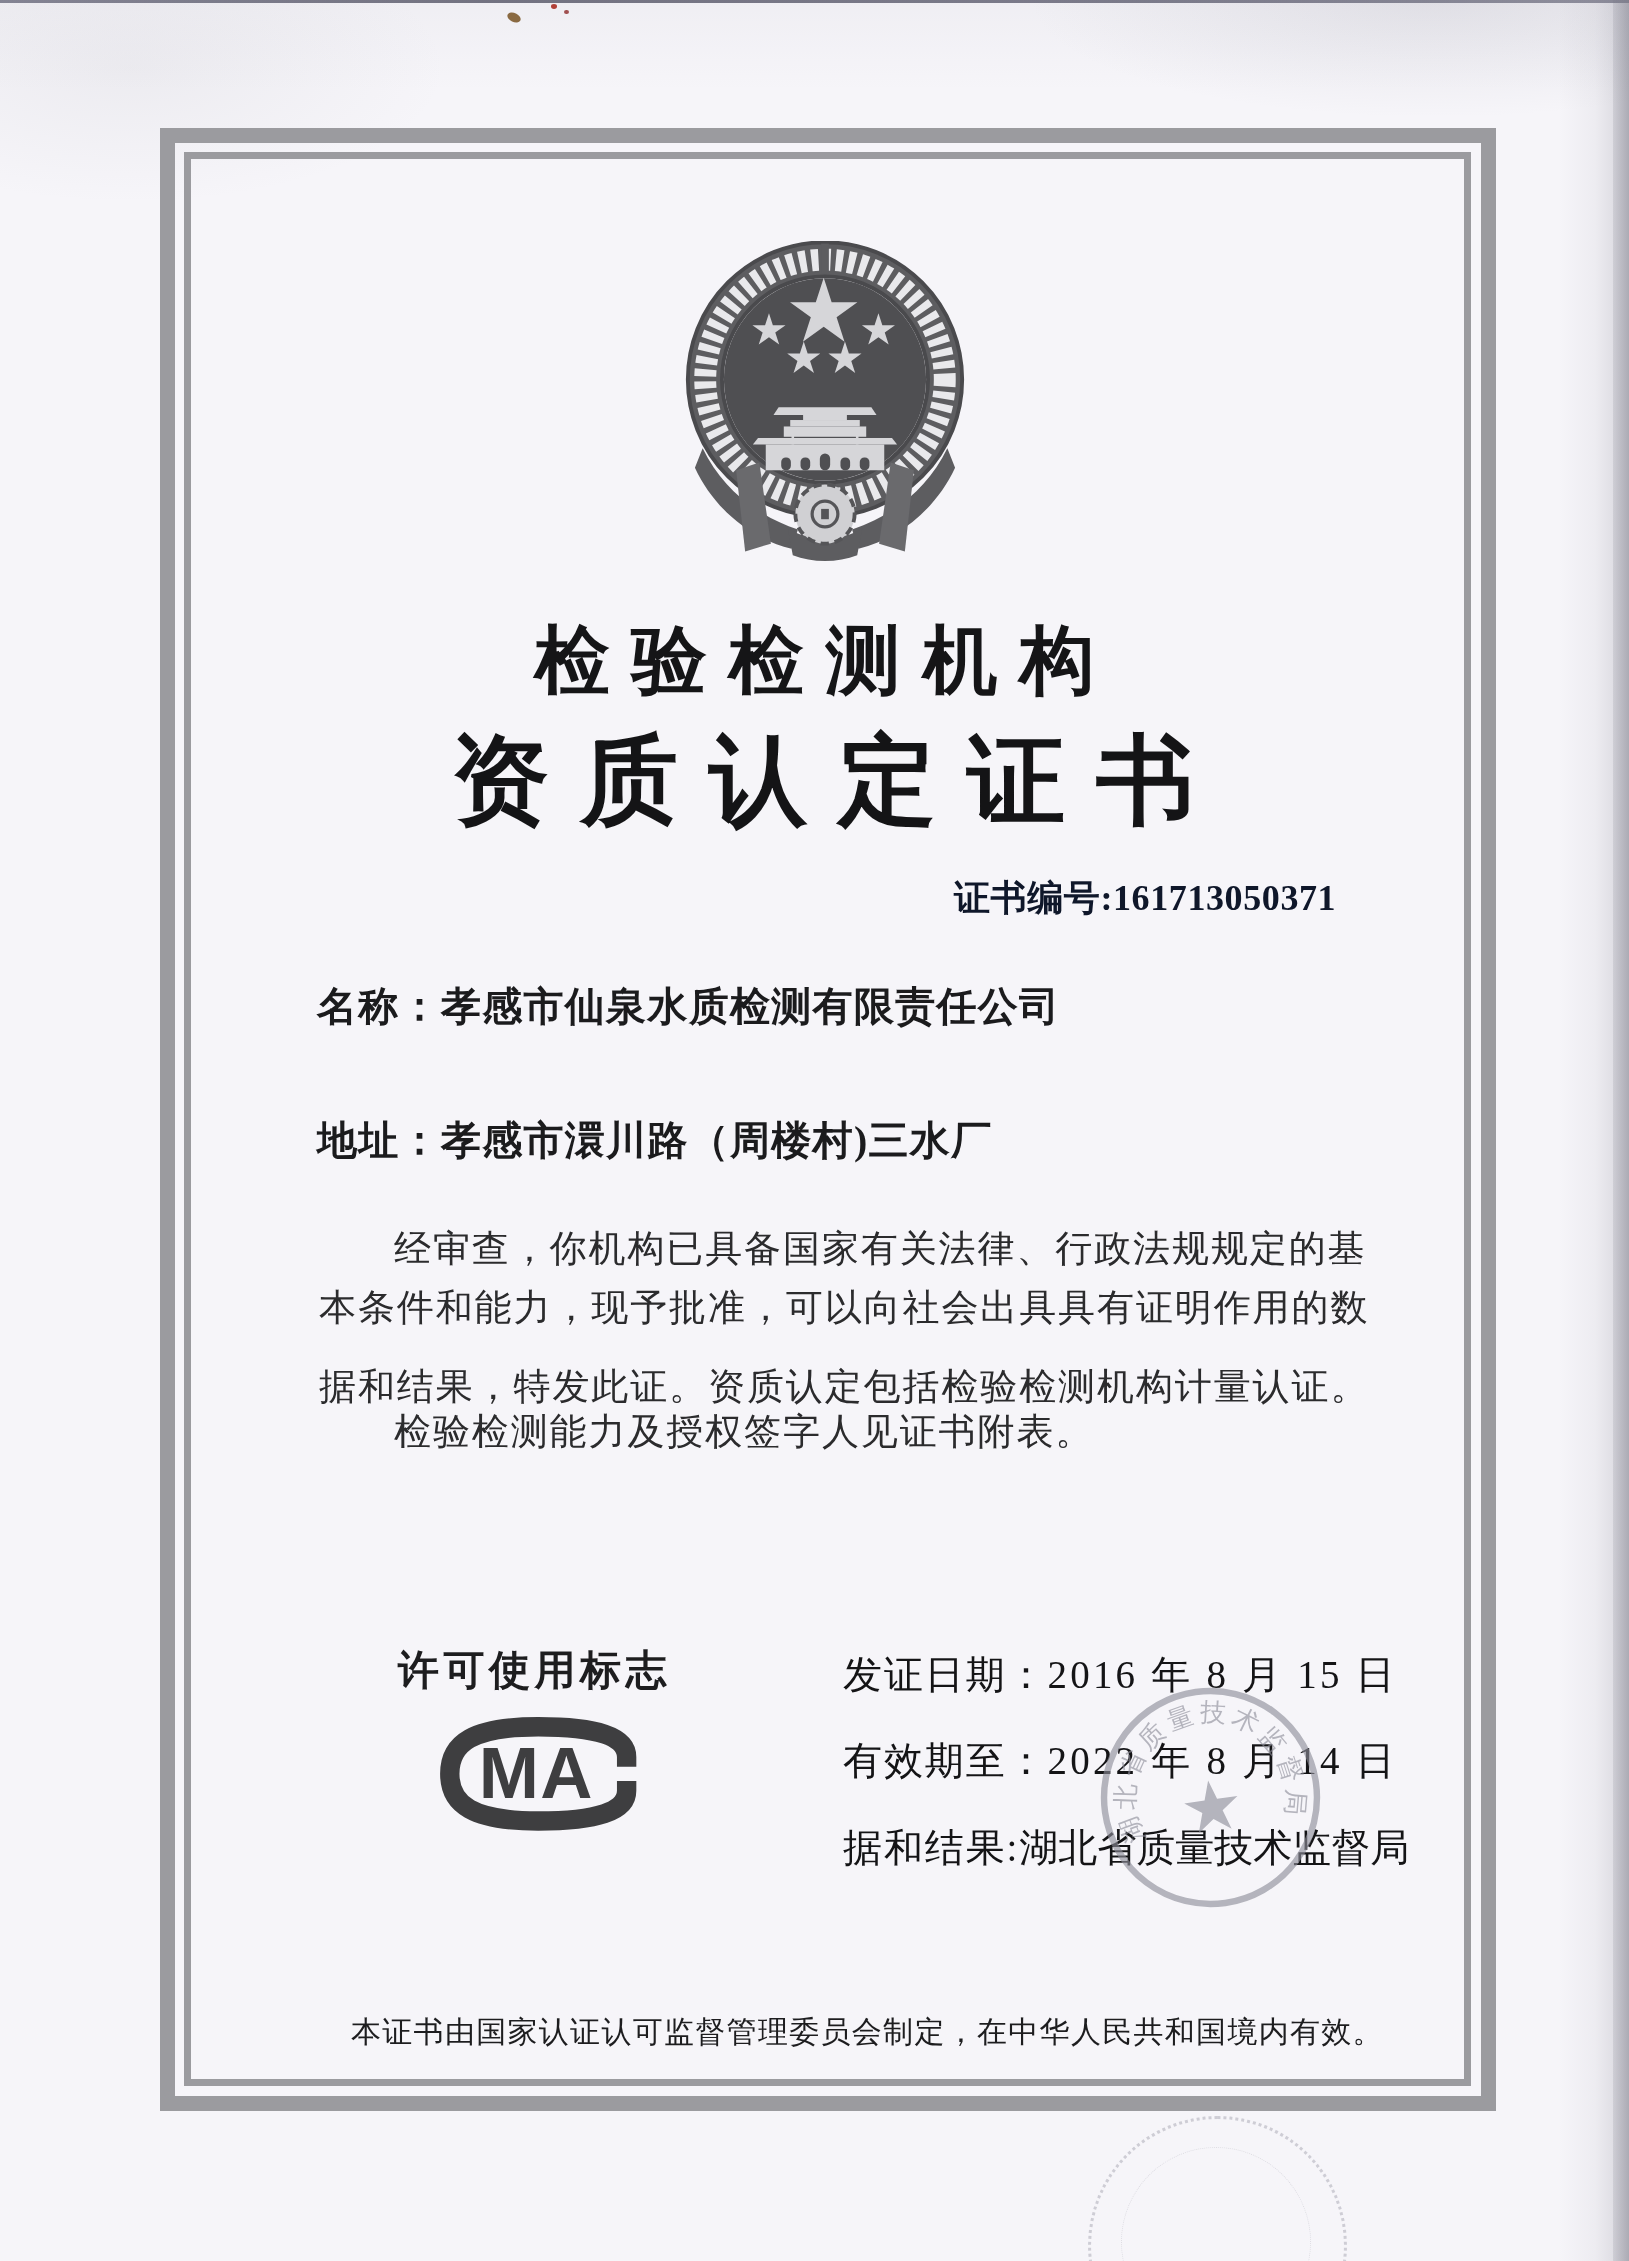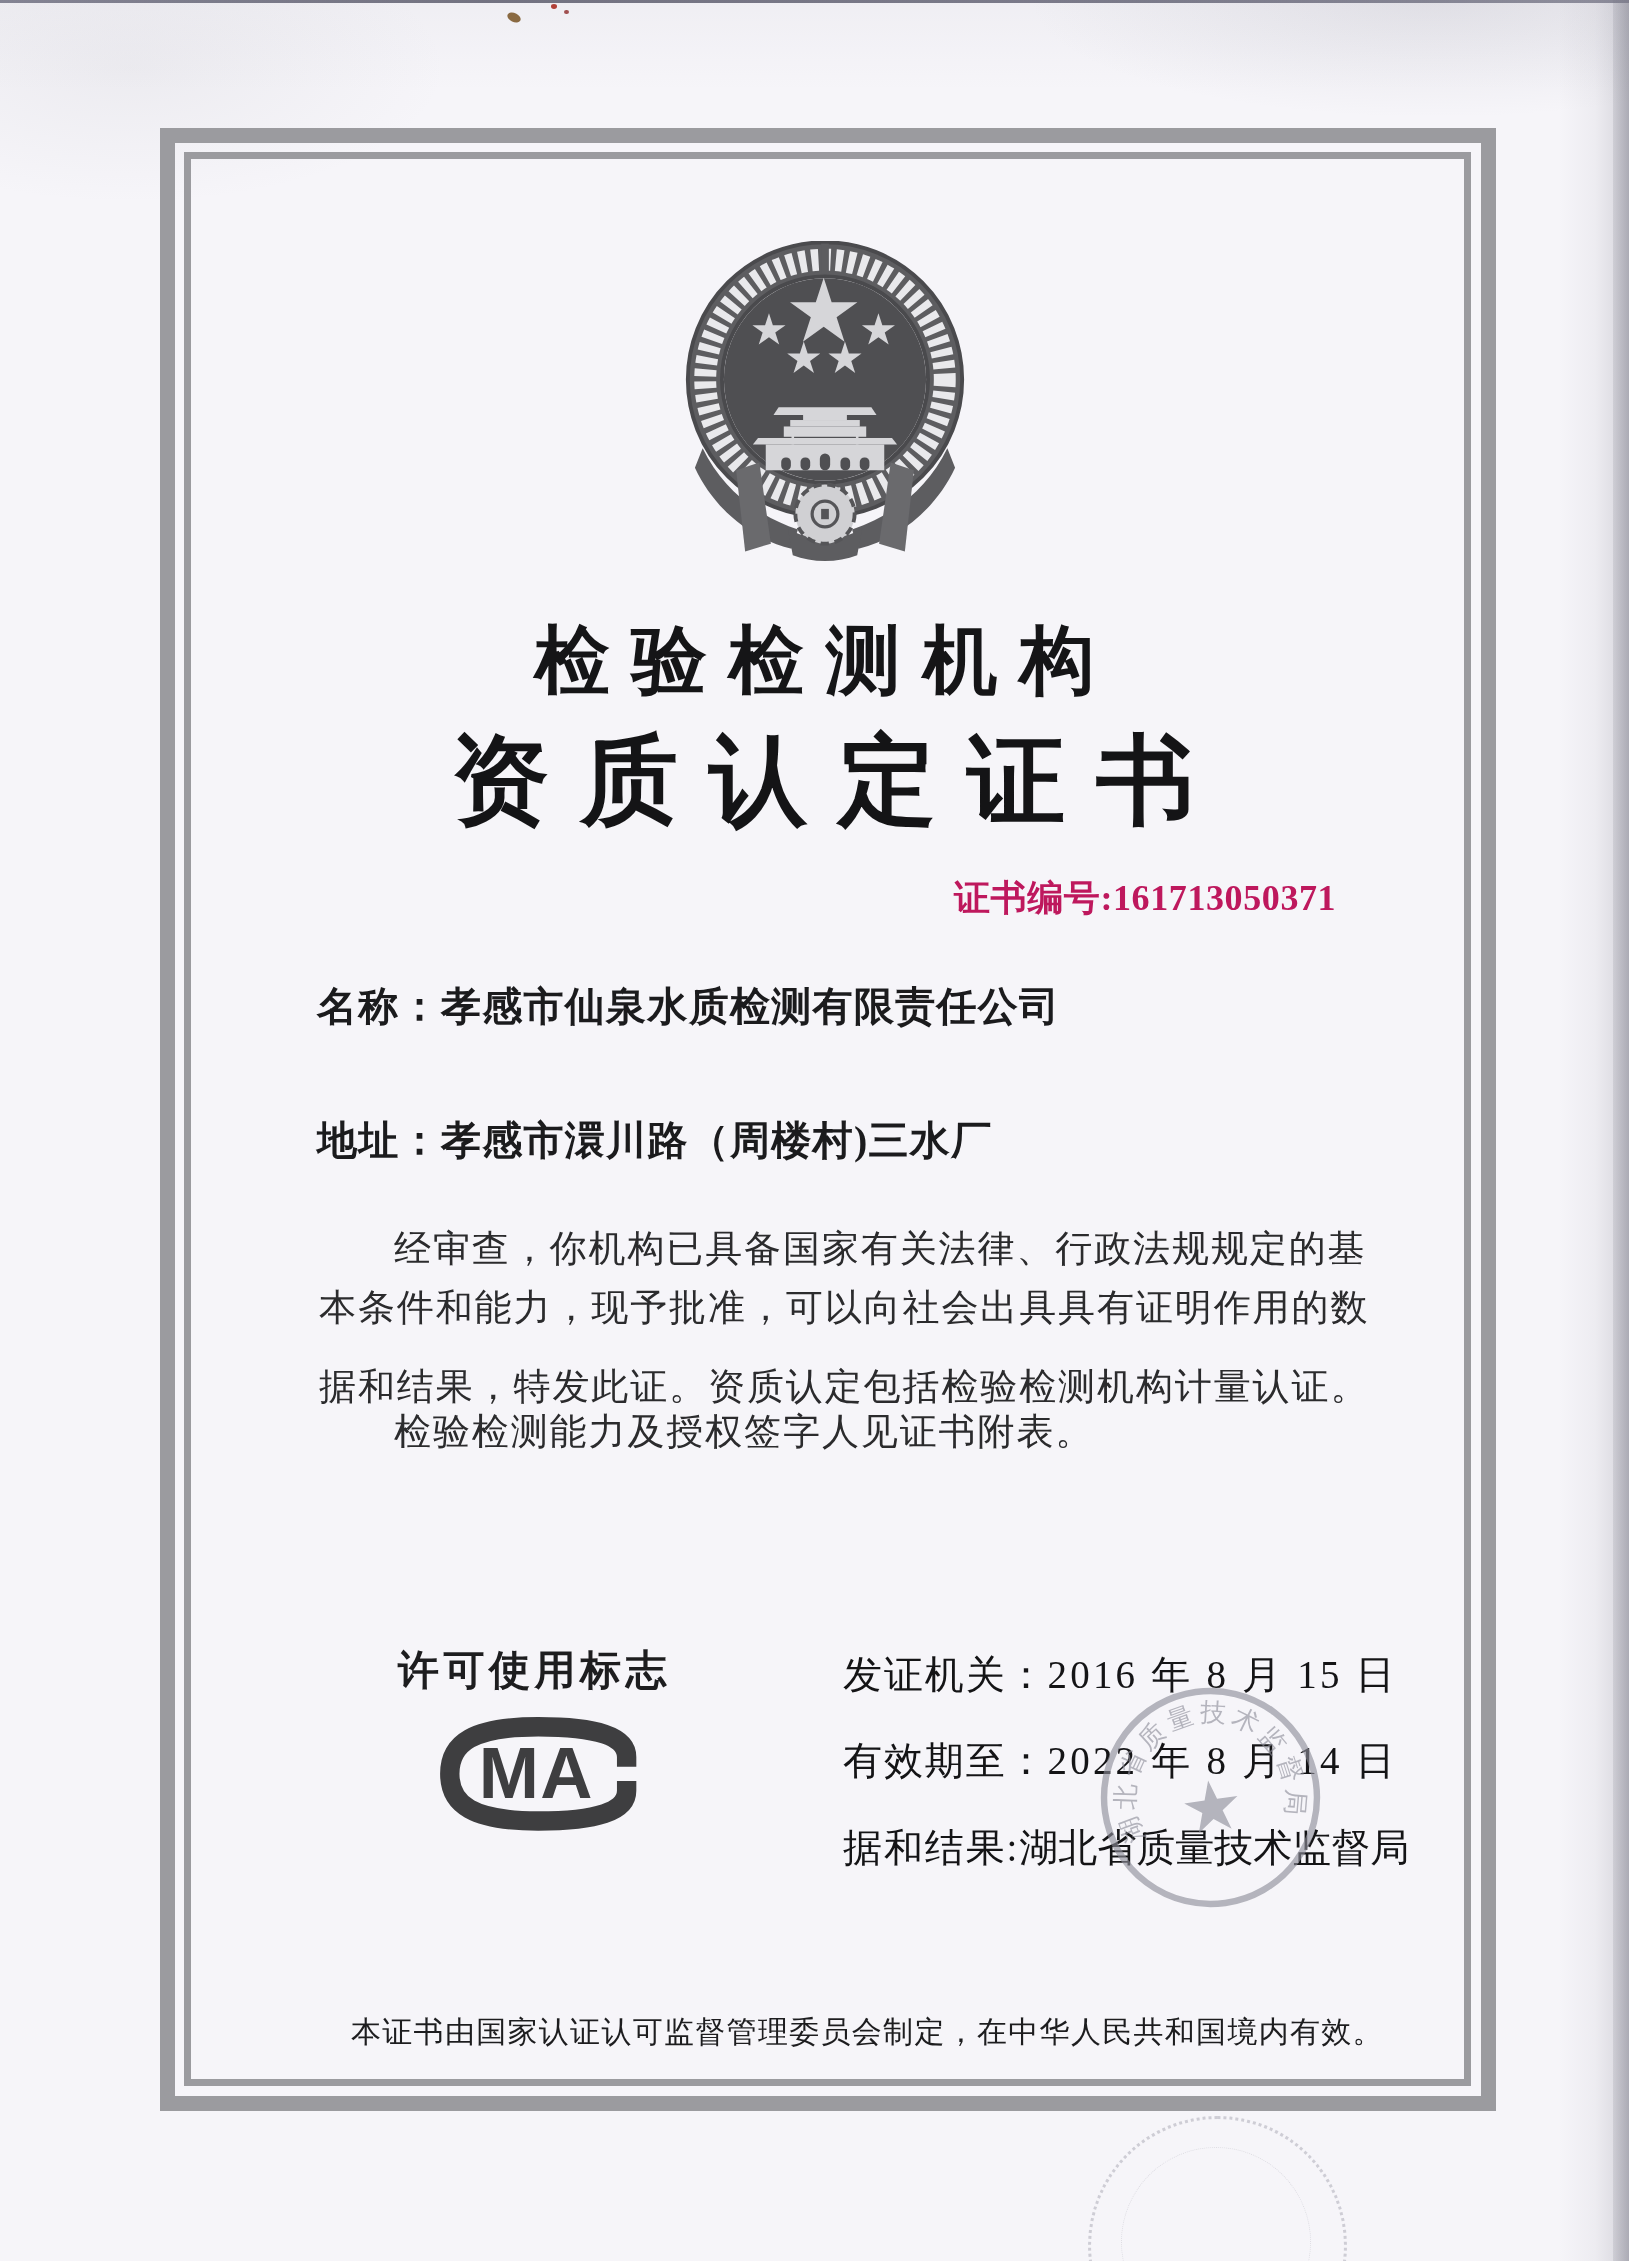--- a/index.html
+++ b/index.html
@@ -34,21 +34,21 @@
   
   .frame-outer{left:160px;top:128px;width:1336px;height:1983px;border:15.5px solid var(--frame);box-sizing:border-box;}
   .frame-inner{left:184px;top:152px;width:1287px;height:1934px;border:7.7px solid var(--frame);box-sizing:border-box;}
   
   .title1{left:0;top:611px;width:1651px;text-align:center;
     font-family:"Liberation Sans","DejaVu Sans",sans-serif;font-weight:900;
     font-size:75px;letter-spacing:22px;color:#151517;white-space:nowrap;}
   .title2{left:0;top:716px;width:1676px;text-align:center;
     font-family:"Liberation Sans","DejaVu Sans",sans-serif;font-weight:900;
     font-size:98px;letter-spacing:31px;color:#141416;white-space:nowrap;}
-  .certno{left:954px;top:874px;font-size:36px;font-weight:700;letter-spacing:0.6px;color:#be185d;white-space:nowrap;}
+  .certno{left:954px;top:874px;font-size:36px;font-weight:700;letter-spacing:0.6px;color:#0f172a;white-space:nowrap;}
   
   .fieldline{left:317px;top:0;font-size:40px;white-space:nowrap;color:var(--ink);}
   .fieldline .lbl{font-weight:700;letter-spacing:1.3px;}
   .fieldline .val{font-family:Liberation Serif, serif;font-weight:700;letter-spacing:1.3px;}
   .name-line{top:979px;}
   .addr-line{top:1113px;}
   
   .bodyline{left:319px;font-size:37px;color:var(--body-ink);letter-spacing:1.9px;white-space:nowrap;}
   .indent{padding-left:75px;text-align:right;}
   
@@ -148,21 +148,21 @@
 <div class="abs bodyline" style="top:1345px;margin-top:17px;">据和结果，特发此证。资质认定包括检验检测机构计量认证。</div>
 <div class="abs bodyline indent" style="top:1407px;">检验检测能力及授权签字人见证书附表。</div>
 
 <div class="abs license-label">许可使用标志</div>
 <svg class="abs" style="left:433px;top:1713px;" width="213" height="123" viewBox="0 0 330 190">
   <path d="M 300 68 C 300 36 254 21 163 21 C 62 21 26 46 26 94 C 26 142 62 167 163 167 C 254 167 300 152 300 120" fill="none" stroke="#3e3e40" stroke-width="30" stroke-linecap="square"></path>
   <text x="160" y="131" text-anchor="middle" font-size="112" font-weight="bold" letter-spacing="2" fill="#3e3e40" font-family="'Liberation Sans','DejaVu Sans',sans-serif">MA</text>
 </svg>
 
 <div class="abs issline" style="top:1648px;">
-  <span class="lbl">发证机关：</span><span class="val">2016 年 8 月 15 日</span>
+  <span class="lbl">发证日期：</span><span class="val">2016 年 8 月 15 日</span>
 </div>
 <div class="abs issline" style="top:1734px;">
   <span class="lbl">有效期至：</span><span class="val">2022 年 8 月 14 日</span>
 </div>
 <div class="abs issline" style="top:1821px;">
   <span class="lbl">据和结果:</span><span>湖北省质量技术监督局</span>
 </div>
 
 <svg class="abs seal" viewBox="0 0 358 358">
   <circle cx="179" cy="179" r="165" fill="none" stroke="#8d8d99" stroke-width="10"></circle>

